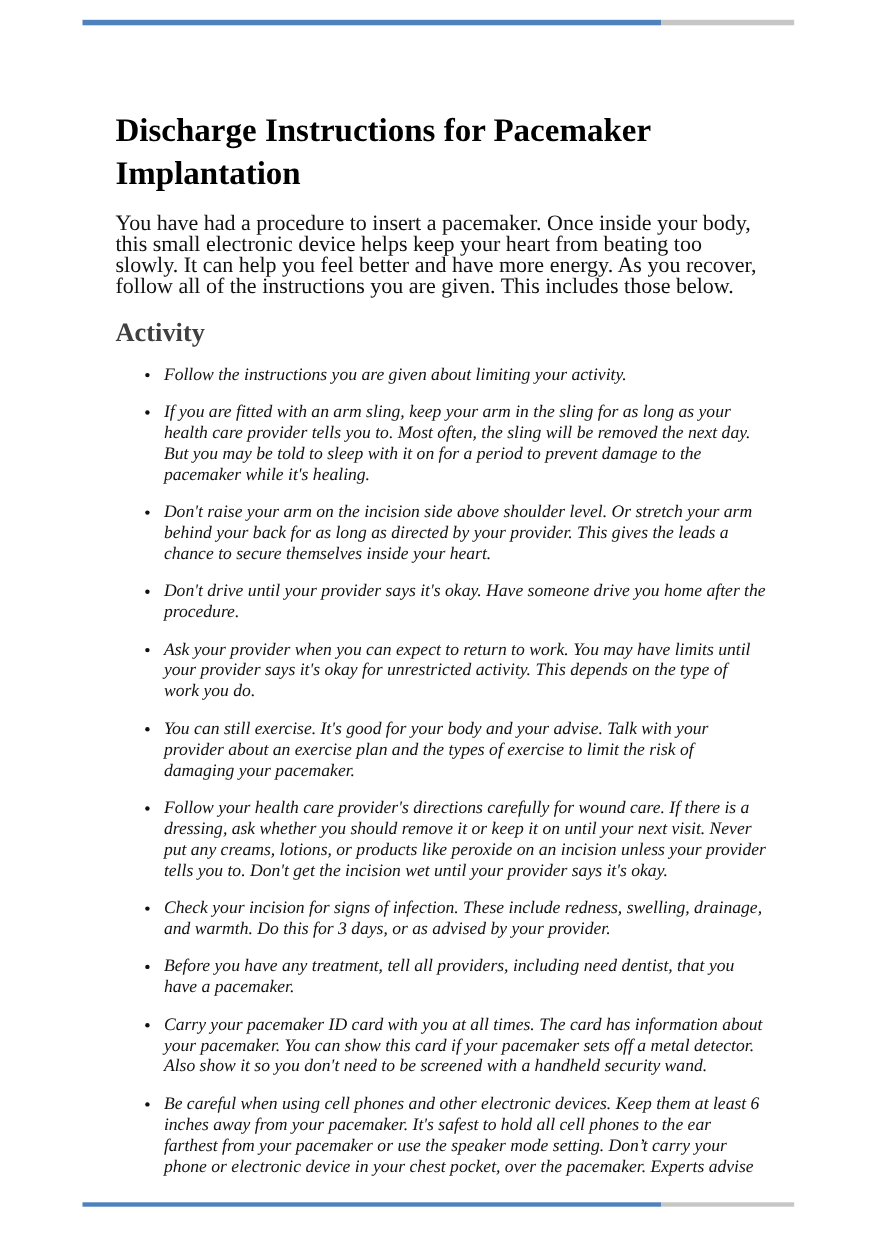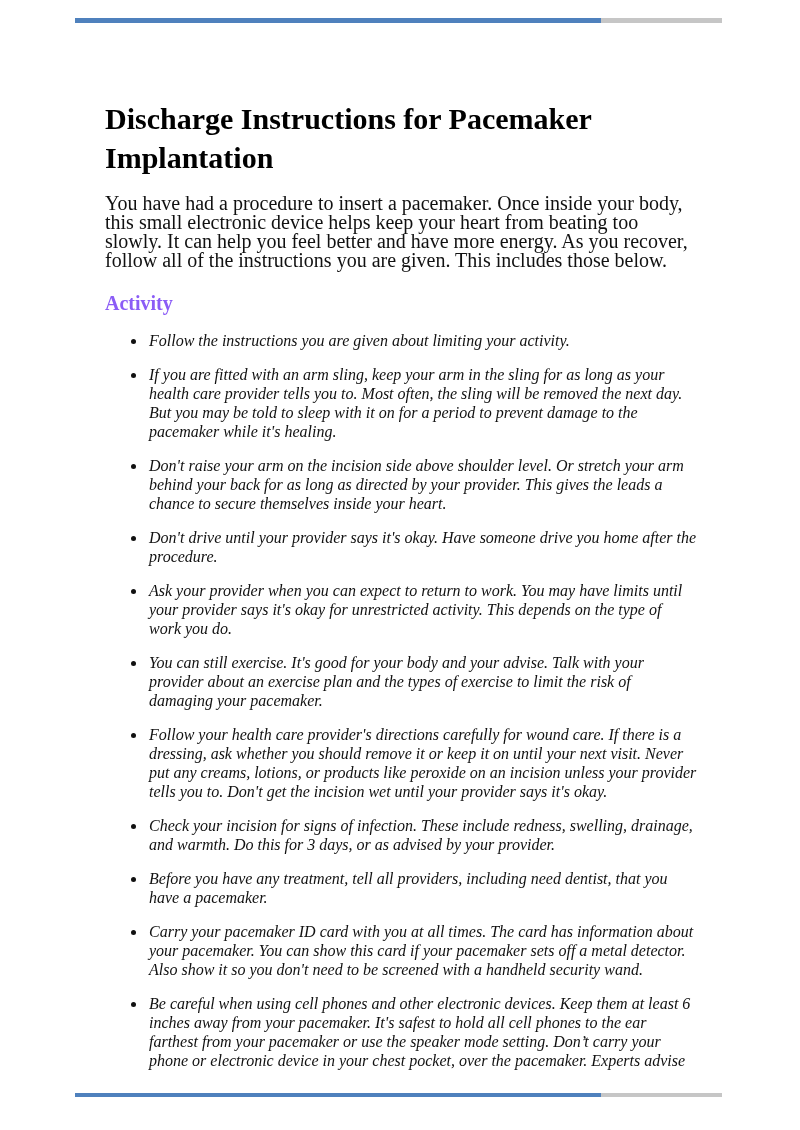--- a/index.html
+++ b/index.html
@@ -50,24 +50,24 @@
     font-weight: bold;
     color: #000000;
   }
   p.intro {
     margin: 17px 0 0 0;
     font-size: 20px;
     line-height: 19px;
   }
   h2.section-heading {
     margin: 20px 0 0 0;
-    font-size: 20px;
+    font-size: 24px;
     line-height: 26px;
     font-weight: bold;
-    color: #8b5cf6;
+    color: #404040;
   }
   ul.bullet-list {
     margin: 15px 0 0 0;
     padding: 0 0 0 42px;
     font-size: 16px;
     line-height: 19px;
   }
   ul.bullet-list li {
     margin: 0 0 15px 0;
     padding-left: 2px;

